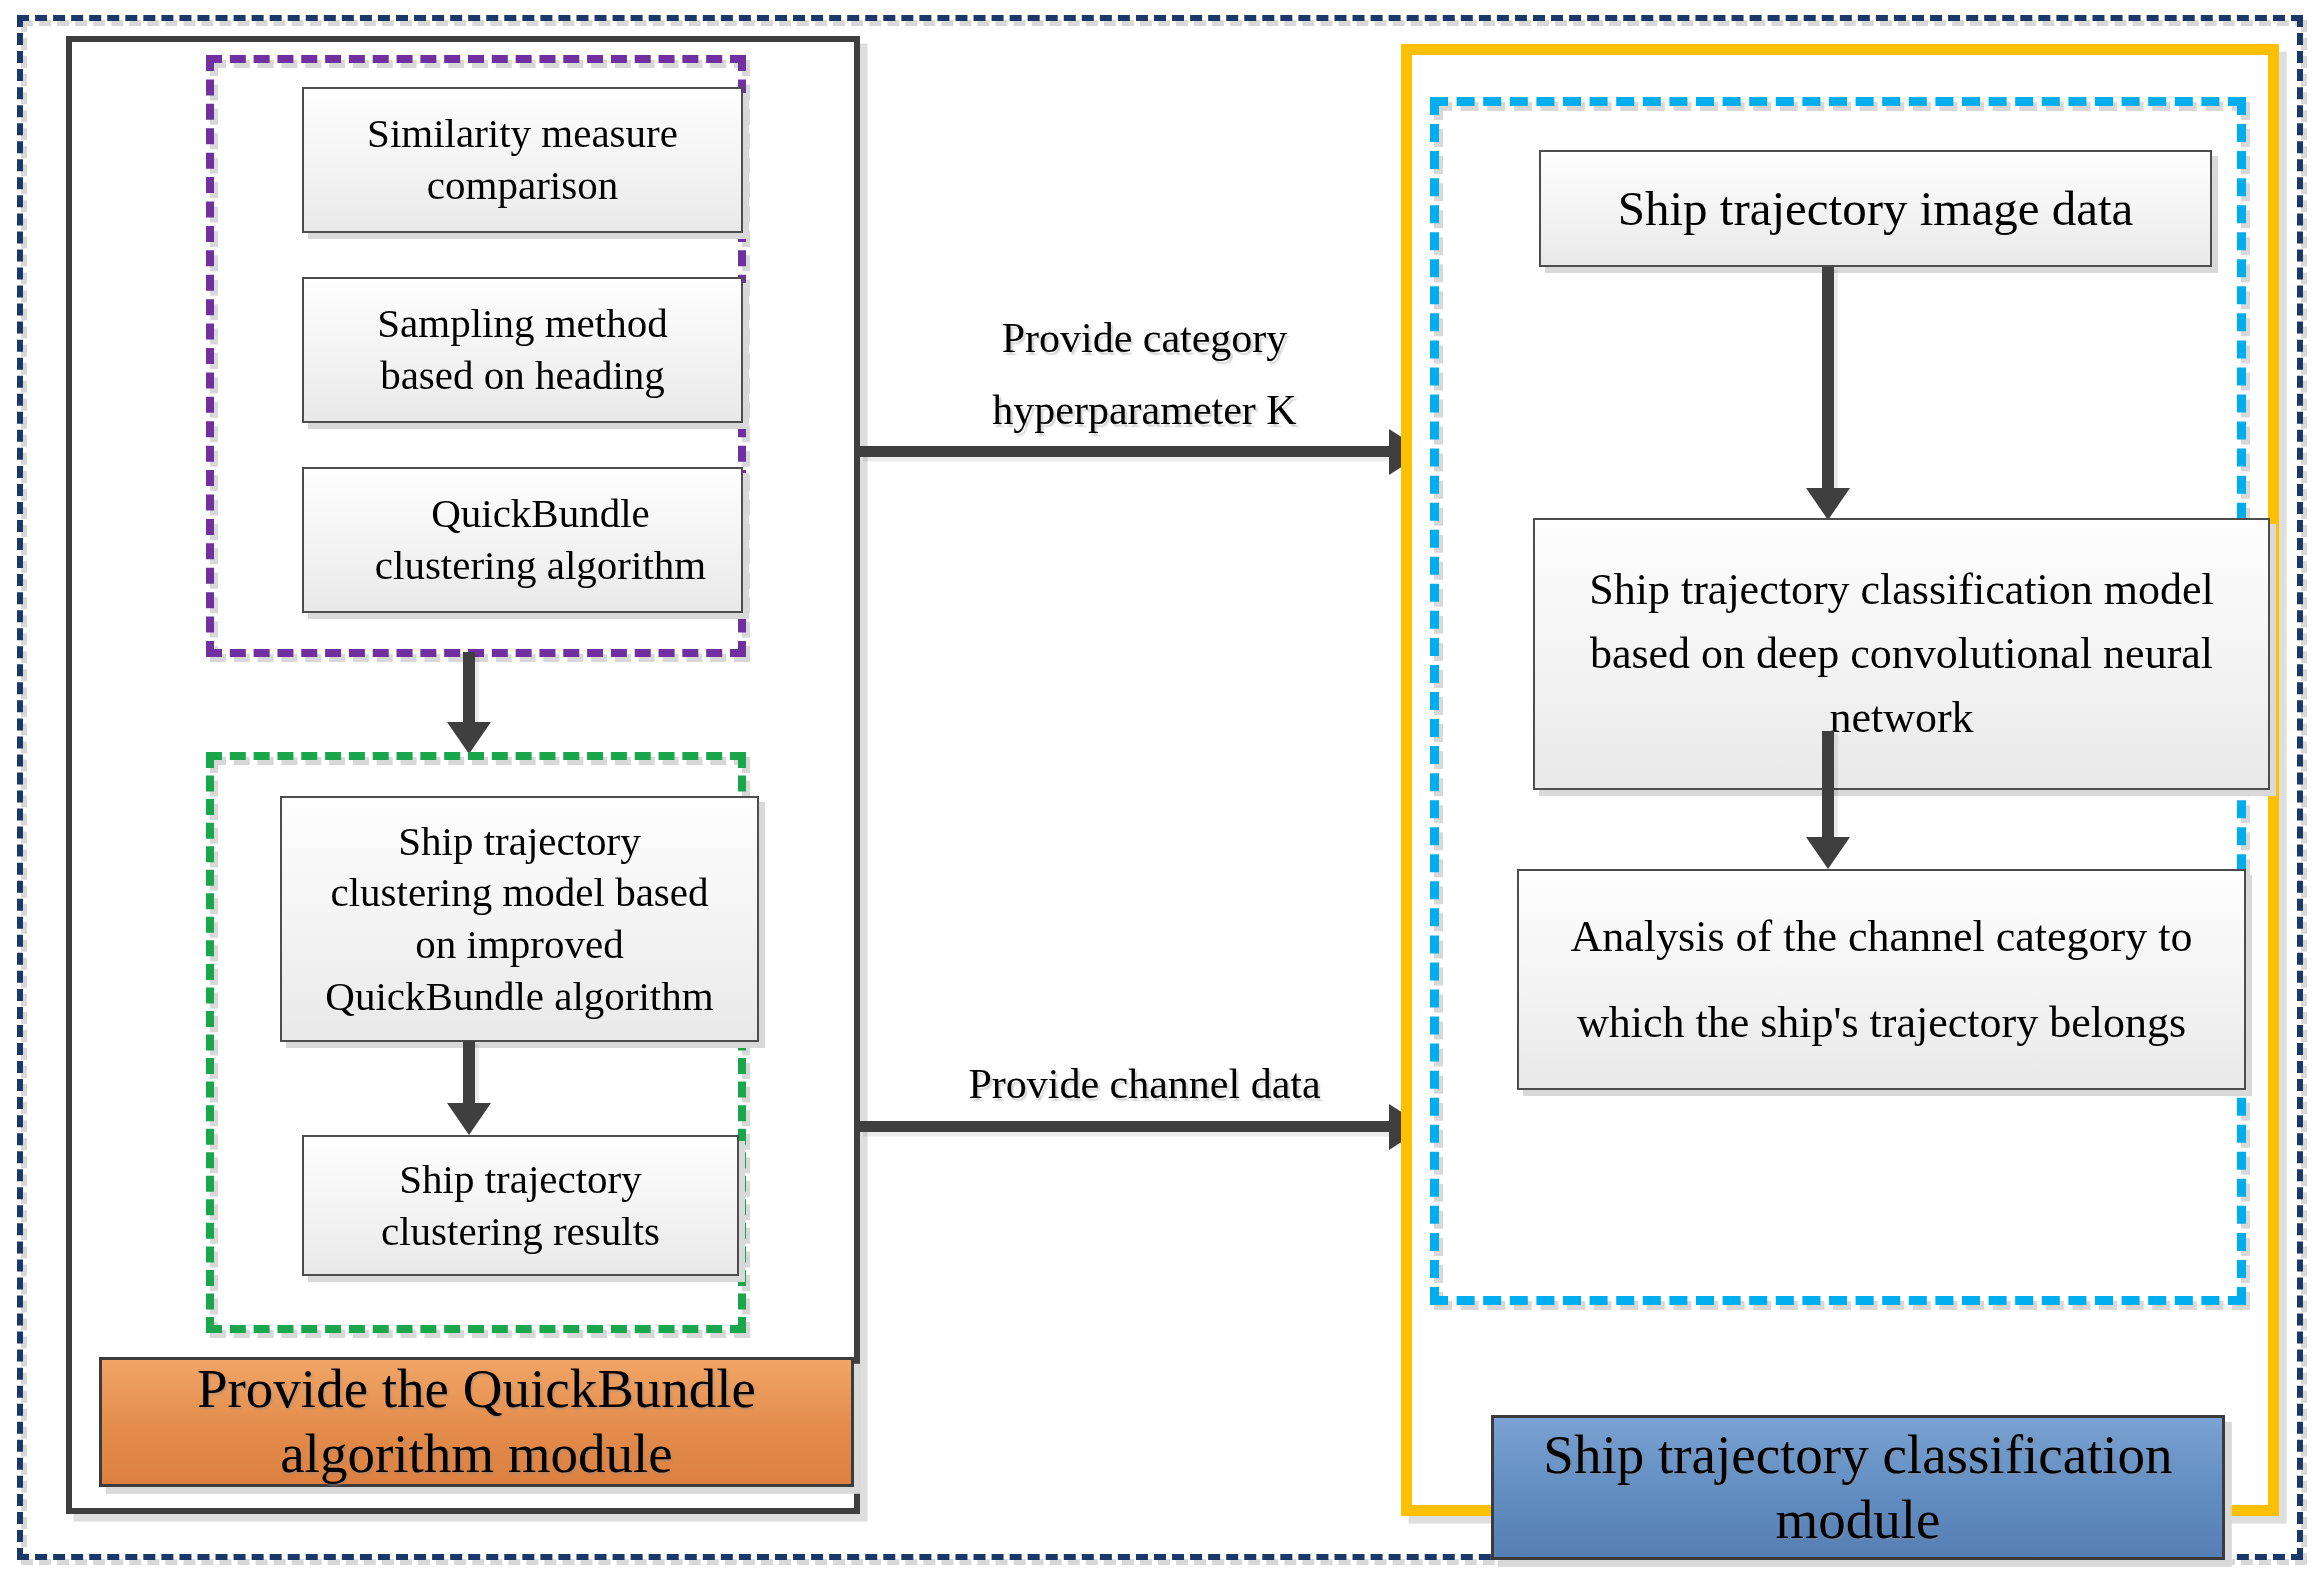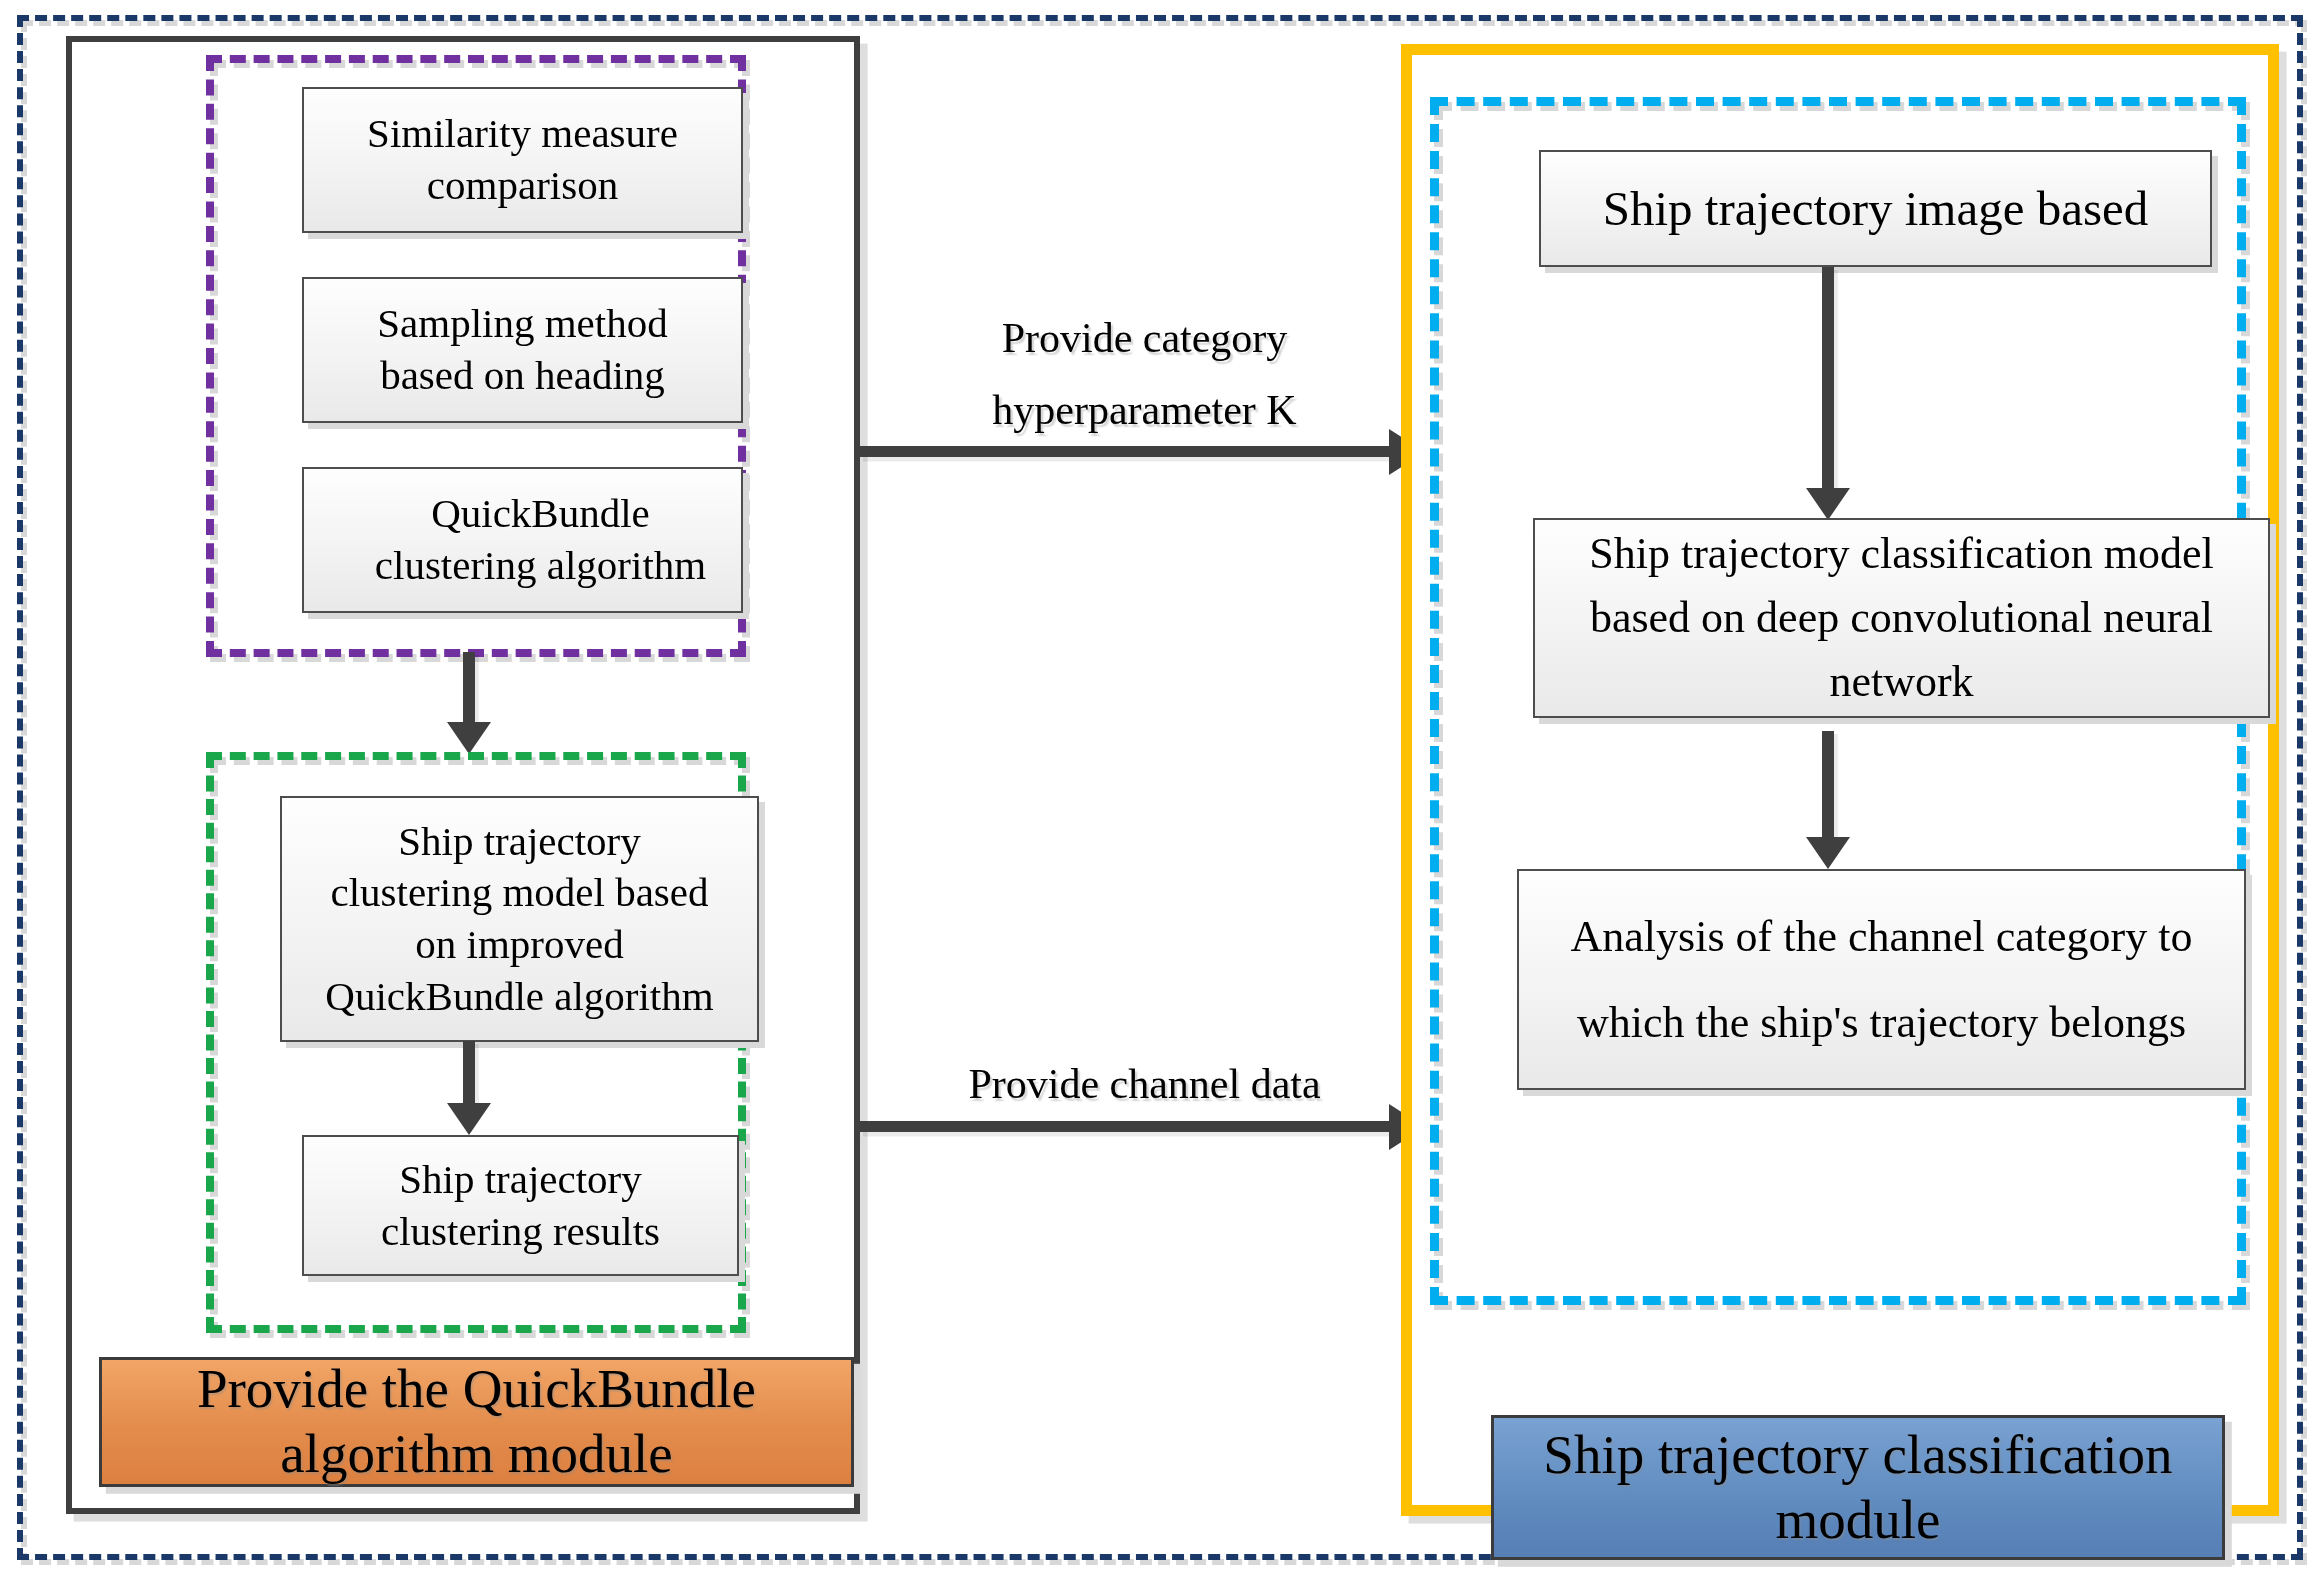--- a/index.html
+++ b/index.html
@@ -157,29 +157,29 @@
   <div class="arrow-h" style="left:860px; top:1104px; width:565px;">
     <div class="shaft"></div>
     <div class="head"></div>
   </div>
 
   <div class="panel right-panel"></div>
 
   <div class="dframe cyan-frame"></div>
 
   <div class="wbox big-font" style="left:1495px; top:150px; width:673px; height:117px;">
-    <div>Ship trajectory image based</div>
+    <div>Ship trajectory image data</div>
   </div>
 
   <div class="arrow-v" style="left:1806px; top:267px; height:253px;">
     <div class="shaft"></div>
     <div class="head"></div>
   </div>
 
-  <div class="wbox mid-font" style="left:1489px; top:518px; width:737px; height:200px;">
+  <div class="wbox mid-font" style="left:1489px; top:518px; width:737px; height:272px;">
     <div>Ship trajectory classification model</div>
     <div>based on deep convolutional neural</div>
     <div>network</div>
   </div>
 
   <div class="arrow-v" style="left:1806px; top:731px; height:138px;">
     <div class="shaft"></div>
     <div class="head"></div>
   </div>
 

